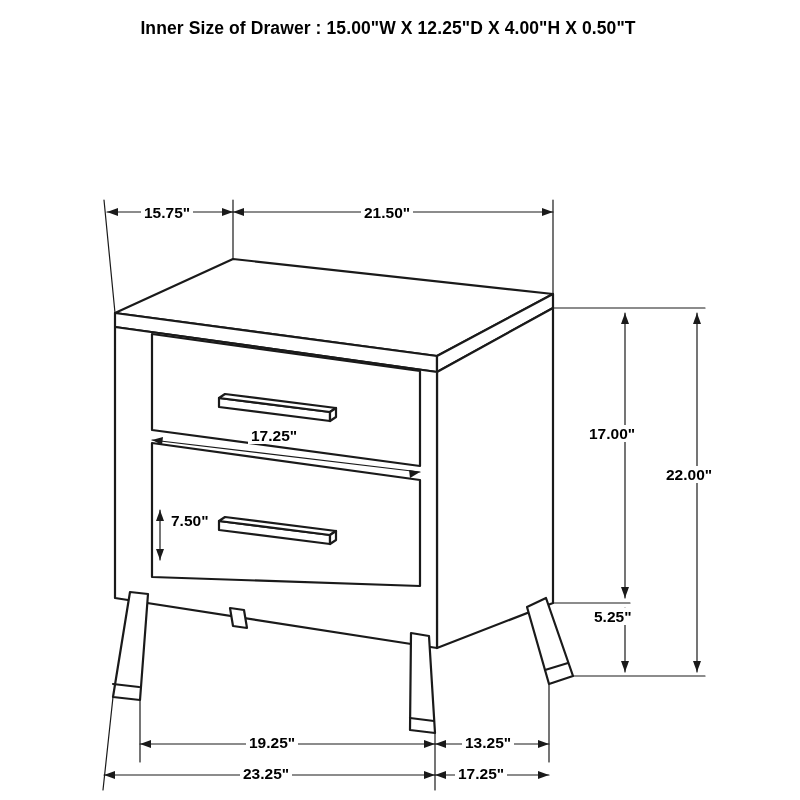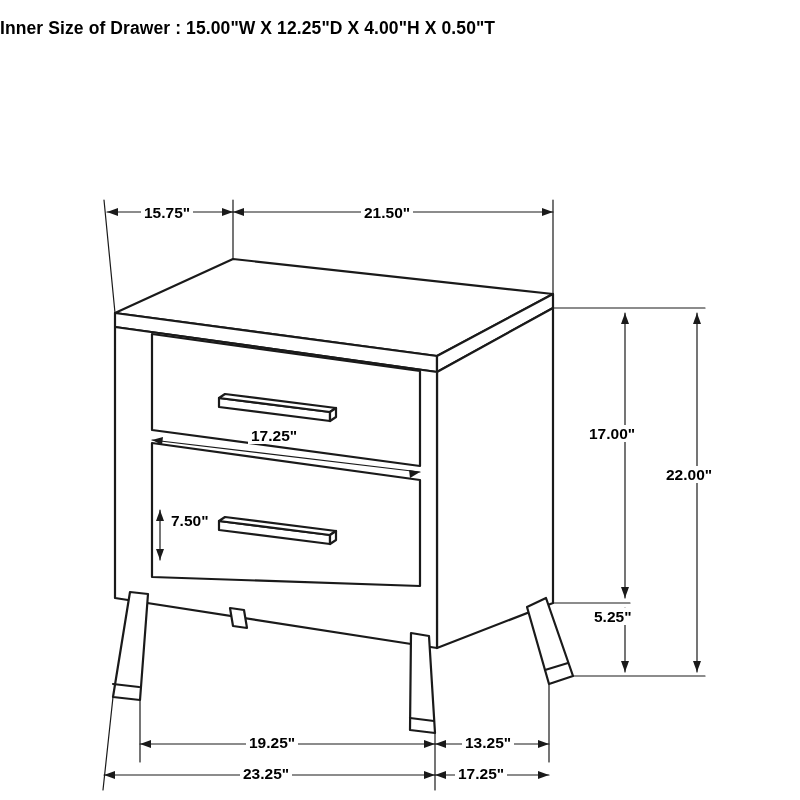--- a/index.html
+++ b/index.html
@@ -18,21 +18,21 @@
   #root {
     position: relative;
     width: 800px;
     height: 800px;
   }
   .title {
     position: absolute;
     top: 18px;
     left: 0;
     width: 776px;
-    text-align: left;
+    text-align: center;
     font-size: 17.5px;
     font-weight: bold;
     letter-spacing: 0.1px;
     white-space: nowrap;
   }
   svg.diagram {
     position: absolute;
     top: 0;
     left: 0;
     width: 800px;

